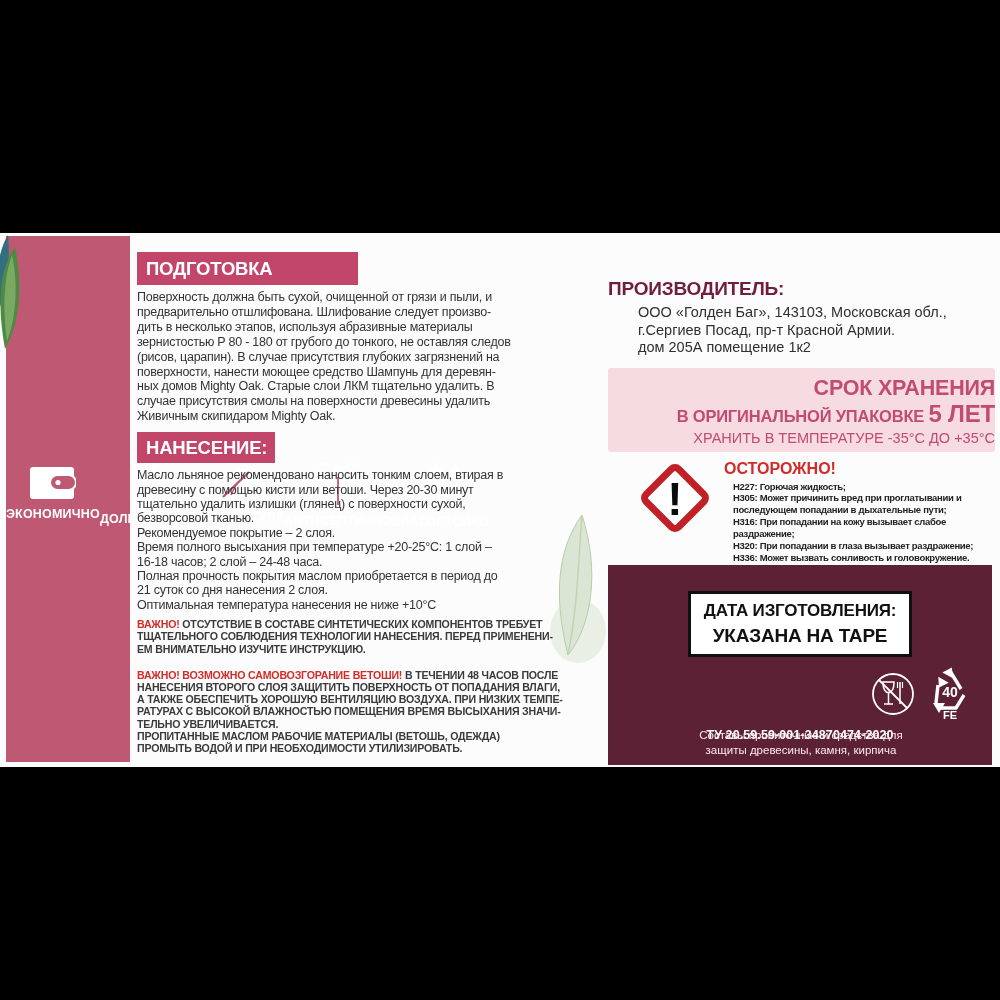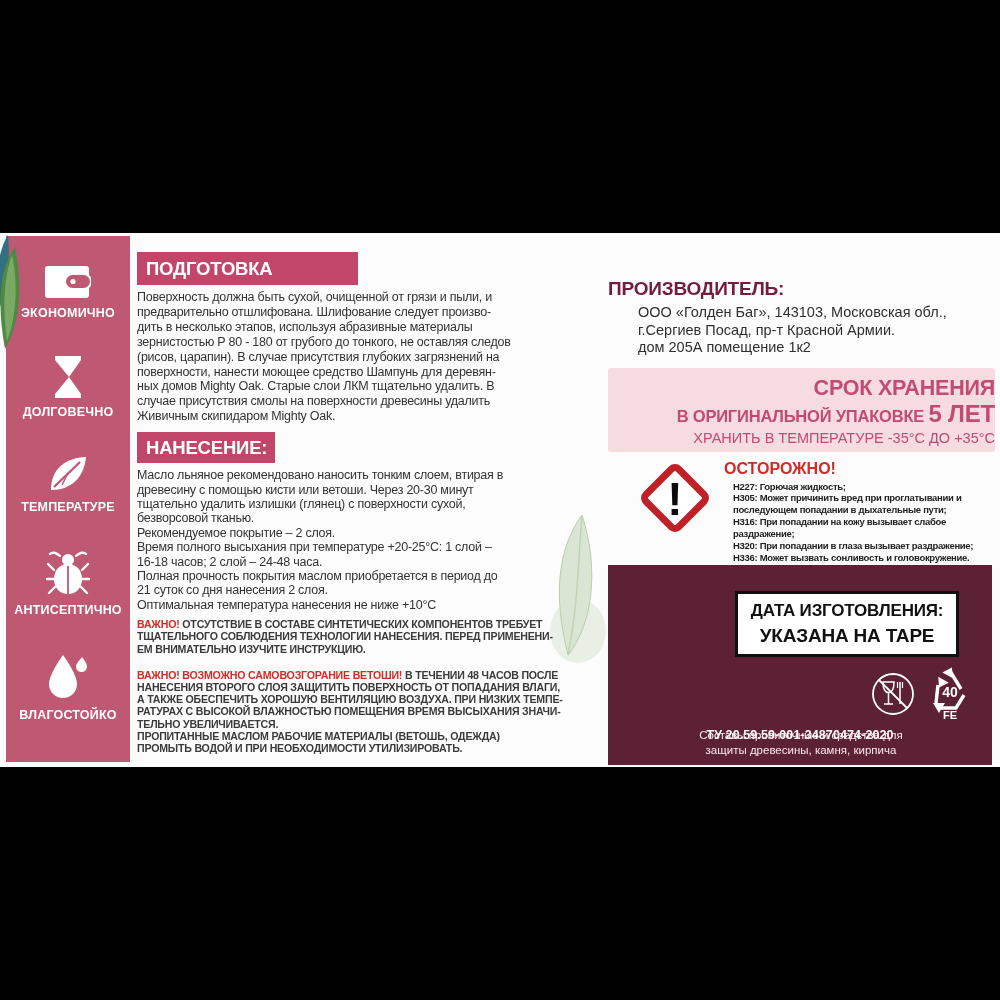--- a/index.html
+++ b/index.html
@@ -9,21 +9,21 @@
   .bar.top{top:0;height:233px;}
   .bar.bottom{top:767px;height:233px;}
   .label{position:absolute;left:0;top:233px;width:1000px;height:534px;background:#fdfcfc;}
 
   
   .leaf-tl{position:absolute;left:-5px;top:2px;z-index:4;}
   .leaf-mid{position:absolute;left:546px;top:278px;z-index:1;}
 
   
   .sidebar{position:absolute;left:6px;top:3px;width:124px;height:526px;background:#bf5872;z-index:3;
-           display:flex;flex-direction:column;justify-content:space-between;
+           display:flex;justify-content:space-between;align-items:center;
            padding:30px 0 40px;box-sizing:border-box;}
   .side-item{display:flex;flex-direction:column;align-items:center;}
   .side-item .lbl{margin-top:7px;color:#fff;font-weight:700;font-size:12.5px;letter-spacing:.2px;}
 
   
   .col-main{position:absolute;left:137px;top:0;width:456px;z-index:5;}
   .sec-h{background:#c24669;color:#fff;font-weight:700;font-size:18.5px;letter-spacing:-.2px;
          line-height:33px;height:33px;padding-left:9px;box-sizing:border-box;}
   .sec-h.first{margin-top:19px;width:221px;}
   .sec-h.second{margin-top:8px;width:138px;height:31px;line-height:31px;}
@@ -47,21 +47,21 @@
   .st2{font-size:16.5px;line-height:24px;font-weight:700;letter-spacing:-.2px;}
   .st2 .big{font-size:24px;}
   .st3{font-size:14.5px;line-height:21px;font-weight:400;}
   .hazard{margin-top:7px;display:flex;gap:10px;padding-left:28px;}
   .hz-text{width:260px;}
   .hz-title{font-size:16px;line-height:19px;font-weight:700;color:#d32b27;margin-bottom:3px;}
   .hz-line{white-space:pre-line;font-size:9.5px;line-height:11.9px;font-weight:700;
            letter-spacing:-.3px;color:#222;padding-left:9px;}
   .maroon-box{margin-top:1px;width:384px;height:200px;background:#5c2134;position:relative;}
   .date-box{position:absolute;left:50%;transform:translateX(-50%);top:26px;width:218px;
-            border:3px solid #101010;background:#fff;text-align:center;padding:5px 0;margin-left:47px;}
+            border:3px solid #101010;background:#fff;text-align:center;padding:5px 0;}
   .d1{font-size:17px;line-height:24px;font-weight:700;color:#111;letter-spacing:-.2px;}
   .d2{font-size:19px;line-height:26px;font-weight:700;color:#111;letter-spacing:-.2px;}
   .pkg-icons{position:absolute;top:102px;right:20px;display:flex;gap:12px;align-items:center;}
   .tu{position:absolute;top:163px;left:0;width:100%;text-align:center;color:#fff;
       font-size:12.5px;font-weight:700;letter-spacing:.1px;}
   .desc{position:absolute;top:163px;left:1px;width:100%;text-align:center;color:#fbe9ee;
         white-space:pre-line;font-size:11.5px;line-height:15px;}
 </style>
 </head>
 <body>

